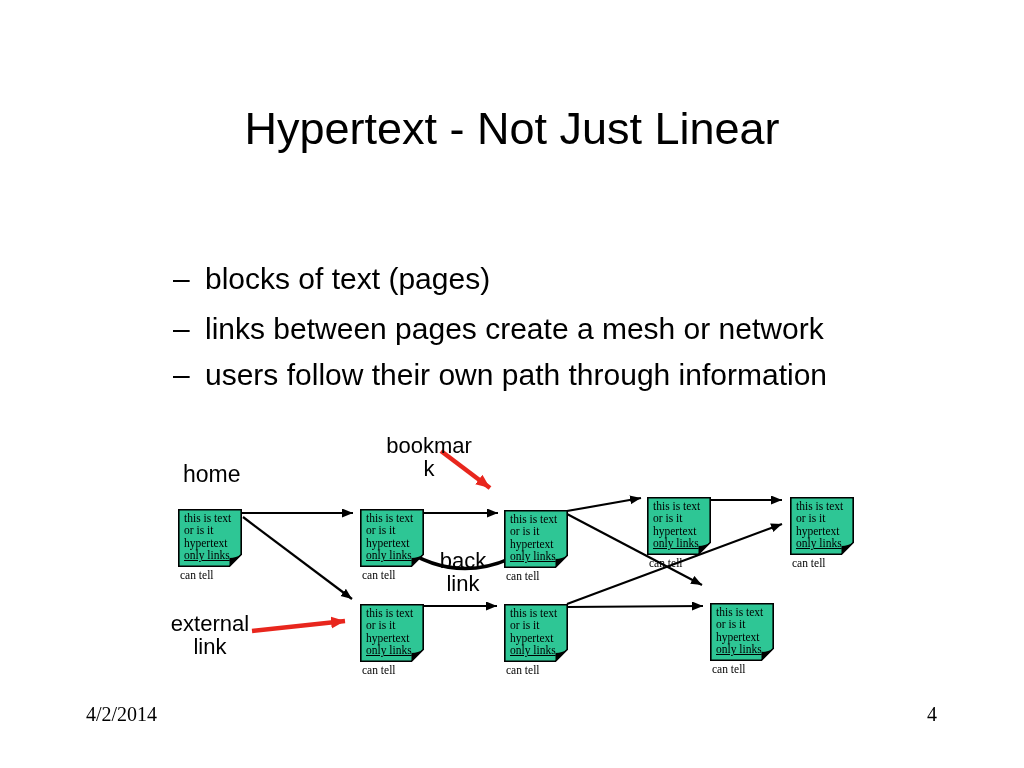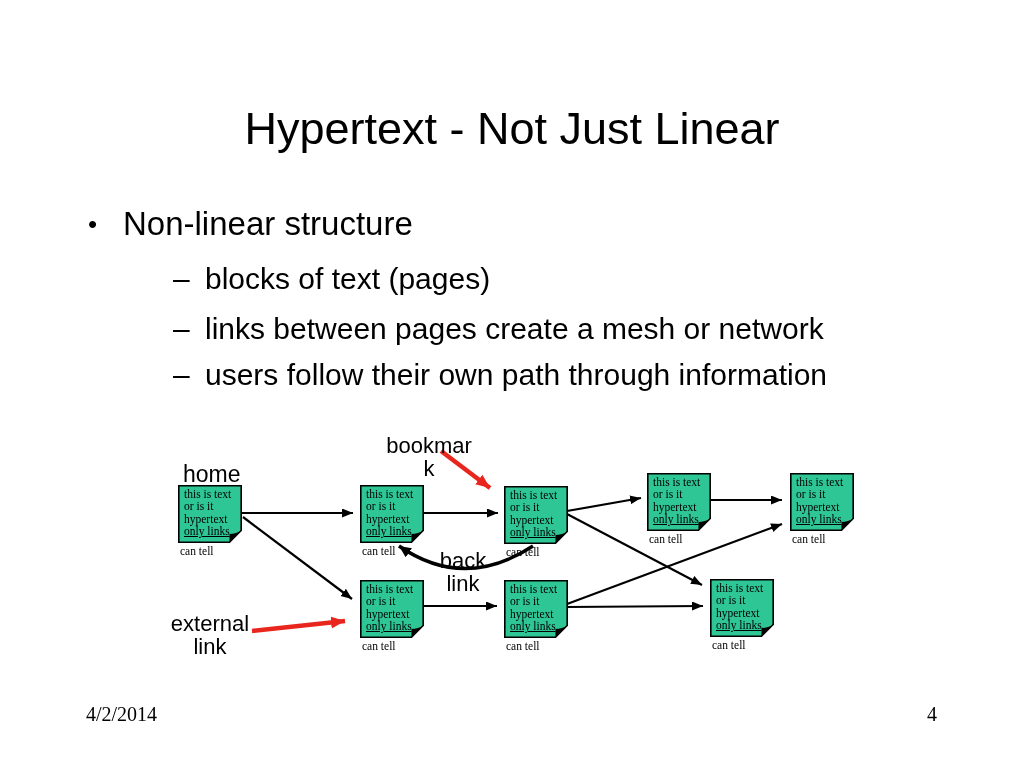--- a/index.html
+++ b/index.html
@@ -15,21 +15,21 @@
   .bullet-l1 .marker { display:inline-block; width:35px; font-size:26px; vertical-align:2px; }
   .bullet-l2 { position:absolute; left:173px; font-size:30px; line-height:37px; white-space:nowrap; }
   .bullet-l2 .marker { display:inline-block; width:32px; }
 
   .arrows { position:absolute; left:0; top:0; pointer-events:none; }
   .black-links line, .black-links path { stroke:var(--arrow-color,#000); }
   .red-links line { stroke:var(--highlight-color,#E8261D); }
   .head { fill:var(--arrow-color,#000); }
   .rhead { fill:var(--highlight-color,#E8261D); }
 
-  .page { position:absolute; width:81px; height:58px; }
+  .page { position:absolute; width:81px; height:58px;margin-top:24px; }
   .page svg { position:absolute; left:0; top:0; }
   .page-outline { fill:var(--page-fill,#2EC695); }
   .page-text {
     position:absolute; left:6px; top:3px;
     font-family:"Liberation Serif", serif; font-size:11.5px; line-height:12.3px;
     white-space:nowrap;
   }
   .page-text .ul { text-decoration:underline; }
   .page-caption {
     position:absolute; left:2px; top:60px;
@@ -43,23 +43,20 @@
   .footer-date { left:86px;text-align:center; }
   .page-num { left:920px; width:24px; text-align:center; }
 </style>
 </head>
 <body>
 
 <div class="slide">
 
   <div class="title">Hypertext - Not Just Linear</div>
 
-  <div class="bullet-l1">
-    <span class="marker">•</span><span>Non-linear structure</span>
-  </div>
   <div class="bullet-l2" style="top:310px">
     <span class="marker">–</span><span>links between pages create a mesh or network</span>
   </div>
   <div class="bullet-l2" style="top:260px">
     <span class="marker">–</span><span>blocks of text (pages)</span>
   </div>
   <div class="bullet-l2" style="top:356px">
     <span class="marker">–</span><span>users follow their own path through information</span>
   </div>
 

